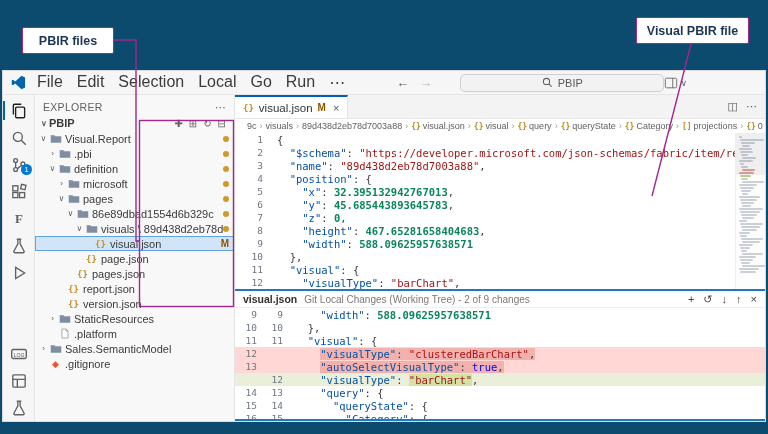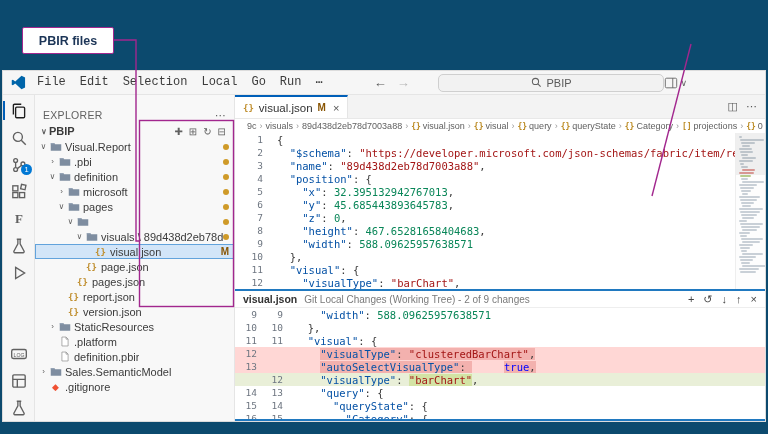--- a/index.html
+++ b/index.html
@@ -14,21 +14,21 @@
   .annot { position:absolute; inset:0; z-index:5; pointer-events:none; }
   .annot polyline, .annot rect, .annot line { fill:none; stroke:#a2278e; stroke-width:1.4; }
 
   
   .window { position:absolute; left:2px; top:70px; width:764px; height:352px; z-index:1;
             border:1px solid #dcdcdc; background:#fff; display:flex; flex-direction:column; font-size:12px; color:#3b3b3b; }
 
   .titlebar { height:24px; flex:none; background:#f6f6f6; border-bottom:1px solid #e5e5e5; display:flex; align-items:center; }
   .logo { display:flex; margin:0 4px 0 8px; }
   .menus { display:flex; }
-  .menu-item { padding:0 7px; font-size:12px; color:#3b3b3b; cursor:default;font-family:Liberation Mono, monospace; }
+  .menu-item { padding:0 7px; font-size:16px; color:#3b3b3b; cursor:default; }
   .nav-arrows { display:flex; gap:10px; margin-left:44px; font-size:13px; color:#555; }
   .nav-arrows .dim { color:#b5b5b5; }
   .searchbox { width:280px; height:18px; margin-left:28px; background:#f2f2f2; border:1px solid #cfcfcf; border-radius:5px;
                display:flex; align-items:center; justify-content:center; gap:5px; font-size:11px; color:#5a5a5a; }
   .tb-right { margin-left:auto; margin-right:78px; display:flex; align-items:center; gap:2px; color:#616161; font-size:9px; }
 
   .body { flex:1; display:flex; min-height:0; }
 
   
   .activitybar { width:32px; flex:none; background:#f6f6f6; border-right:1px solid #e5e5e5; display:flex; flex-direction:column; padding-top:2px; }
@@ -36,21 +36,21 @@
   .aitem svg { width:18px; height:18px; stroke:currentColor; fill:none; stroke-width:1.2; }
   .aitem.active { color:#1f1f1f; }
   .aitem.active::before { content:""; position:absolute; left:0; top:4px; bottom:4px; width:2px; background:#005fb8; }
   .abadge { position:absolute; right:3px; bottom:3px; min-width:11px; height:11px; border-radius:6px; background:#0078d4; color:#fff;
             font-size:7.5px; display:flex; align-items:center; justify-content:center; padding:0 2px; }
   .aletter { font-size:13px; font-weight:700; font-family:"Liberation Serif", serif; }
   .abottom { margin-top:auto; }
 
   
   .sidebar { width:200px; flex:none; background:#f8f8f8; border-right:1px solid #e5e5e5; display:flex; flex-direction:column; overflow:hidden; }
-  .sb-head { height:16px; flex:none; display:flex; align-items:center; padding:0 8px; font-size:10.5px; color:#616161; letter-spacing:.3px; margin-top:12px; }
+  .sb-head { height:16px; flex:none; display:flex; align-items:center; padding:0 8px; font-size:10.5px; color:#616161; letter-spacing:.3px; margin-top:4px; }
   .sb-head .more { margin-left:auto; font-size:11px; color:#616161; }
   .sec-head { height:16px; flex:none; display:flex; align-items:center; padding:0 4px; font-size:11px; font-weight:700; color:#3b3b3b; }
   .sec-head .chev { width:10px; font-size:8px; color:#616161; }
   .sec-actions { margin-left:auto; display:flex; gap:6px; font-size:10px; color:#616161; font-weight:400; padding-right:4px; }
   .tree { flex:1; overflow:hidden; }
   .trow { height:15px; display:flex; align-items:center; padding-right:5px; cursor:default; }
   .trow.sel { background:#d2e5f8; box-shadow:inset 0 0 0 1px #62a3dc; }
   .chev { width:9px; flex:none; font-size:8px; color:#616161; text-align:center; }
   .ticon { width:15px; flex:none; display:flex; align-items:center; justify-content:center; }
   .ticon svg { width:12px; height:11px; }
@@ -70,21 +70,21 @@
   .tab-actions { margin-left:auto; display:flex; gap:8px; align-items:center; padding-right:8px; color:#555; font-size:11px; }
   .crumbs { height:14px; flex:none; display:flex; align-items:center; gap:2px; padding-left:12px; font-size:9px; color:#616161; white-space:nowrap; overflow:hidden; }
   .crumb { display:flex; align-items:center; gap:2px; }
   .crumb .cic { font-family:"DejaVu Sans Mono", monospace; font-size:8px; font-weight:700; color:#bb8a22; }
   .csep { color:#9a9a9a; font-size:9px; padding:0 1px; }
 
   .codewrap { height:156px; flex:none; position:relative; overflow:hidden; font-family:"DejaVu Sans Mono", monospace; }
   .cline { height:13px; display:flex; align-items:center; }
   .ln { width:28px; flex:none; text-align:right; color:#6e7681; font-size:9.5px; margin-right:14px; }
   .ctext { font-size:10.5px; white-space:pre; }
-  .tk-p { color:#3b3b3b; } .tk-k { color:#0451a5; } .tk-s { color:#a31515; } .tk-n { color:#098658; } .tk-b { color:#0000ff;margin-left:32px; }
+  .tk-p { color:#3b3b3b; } .tk-k { color:#0451a5; } .tk-s { color:#a31515; } .tk-n { color:#098658;font-weight:bold; } .tk-b { color:#0000ff; }
 
   .minimap { position:absolute; right:0; top:0; width:30px; height:100%; background:#fdfdfd; border-left:1px solid #eee; padding-top:2px; }
   .mbar { height:2px; margin:1px 2px 0 3px; background:#c9d0d7; border-radius:1px; }
   .mslider { position:absolute; left:0; right:0; top:0; height:42px; background:rgba(60,60,60,.07); }
 
   
   .diff { flex:1; border-top:2px solid #2079c0; border-bottom:2px solid #2079c0; overflow:hidden; display:flex; flex-direction:column; background:#fff; }
   .diff-head { height:17px; flex:none; display:flex; align-items:center; padding:0 8px; border-bottom:1px solid #eee; gap:7px; }
   .diff-file { font-size:10.5px; color:#333; font-weight:600; }
   .diff-desc { font-size:10px; color:#7a7a7a; white-space:nowrap; overflow:hidden; }
@@ -98,20 +98,23 @@
   .drow.add { background:#e9efd8; }
   .drow.add .hl { background:#d3e3a4; }
 </style>
 </head>
 <body>
 
 <div class="canvas">
 
   <div class="callout callout-left">
     <span>PBIR files</span>
+  </div>
+  <div class="callout callout-right">
+    <span>Visual PBIR file</span>
   </div>
   <svg class="annot" width="768" height="434">
     <polyline points="114,40 136,40 136,241 139,241"></polyline>
     <rect x="139.5" y="120.5" width="94" height="186"></rect>
     <line x1="691" y1="44" x2="652" y2="196"></line>
   </svg>
 
   <div class="window">
 
     <div class="titlebar">
@@ -286,20 +289,21 @@
               <span class="dot"></span>
             </div>
             <div class="trow" style="padding-left: 31px;">
               <span class="chev">∨</span>
               <span class="ticon">
                 <svg viewBox="0 0 16 14">
                   <path d="M1 2.5h4.6L7 4h8v8.5H1z" fill="#7e8da0"></path>
                   <path d="M1 2.5h4.6L7 4H1z" fill="#93a2b4"></path>
                 </svg>
               </span>
+              <span class="tlabel">86e89dbad1554d6b329c</span>
               <span class="dot"></span>
             </div>
             <div class="trow" style="padding-left: 40px;">
               <span class="chev">∨</span>
               <span class="ticon">
                 <svg viewBox="0 0 16 14">
                   <path d="M1 2.5h4.6L7 4h8v8.5H1z" fill="#7e8da0"></path>
                   <path d="M1 2.5h4.6L7 4H1z" fill="#93a2b4"></path>
                 </svg>
               </span>
@@ -354,30 +358,20 @@
             </div>
             <div class="trow" style="padding-left: 13px;">
               <span class="chev"></span>
               <span class="ticon">
                 <svg viewBox="0 0 16 16">
                   <path d="M3.5 1.5h6l3 3v10h-9z" fill="#fff" stroke="#8a8a8a"></path>
                   <path d="M9.5 1.5v3h3" fill="none" stroke="#8a8a8a"></path>
                 </svg>
               </span>
               <span class="tlabel">.platform</span>
-            </div>
-            <div class="trow" style="padding-left: 13px;">
-              <span class="chev"></span>
-              <span class="ticon">
-                <svg viewBox="0 0 16 16">
-                  <path d="M3.5 1.5h6l3 3v10h-9z" fill="#fff" stroke="#8a8a8a"></path>
-                  <path d="M9.5 1.5v3h3" fill="none" stroke="#8a8a8a"></path>
-                </svg>
-              </span>
-              <span class="tlabel">definition.pbir</span>
             </div>
             <div class="trow" style="padding-left: 4px;">
               <span class="chev">›</span>
               <span class="ticon">
                 <svg viewBox="0 0 16 14">
                   <path d="M1 2.5h4.6L7 4h8v8.5H1z" fill="#7e8da0"></path>
                   <path d="M1 2.5h4.6L7 4H1z" fill="#93a2b4"></path>
                 </svg>
               </span>
               <span class="tlabel">Sales.SemanticModel</span>

